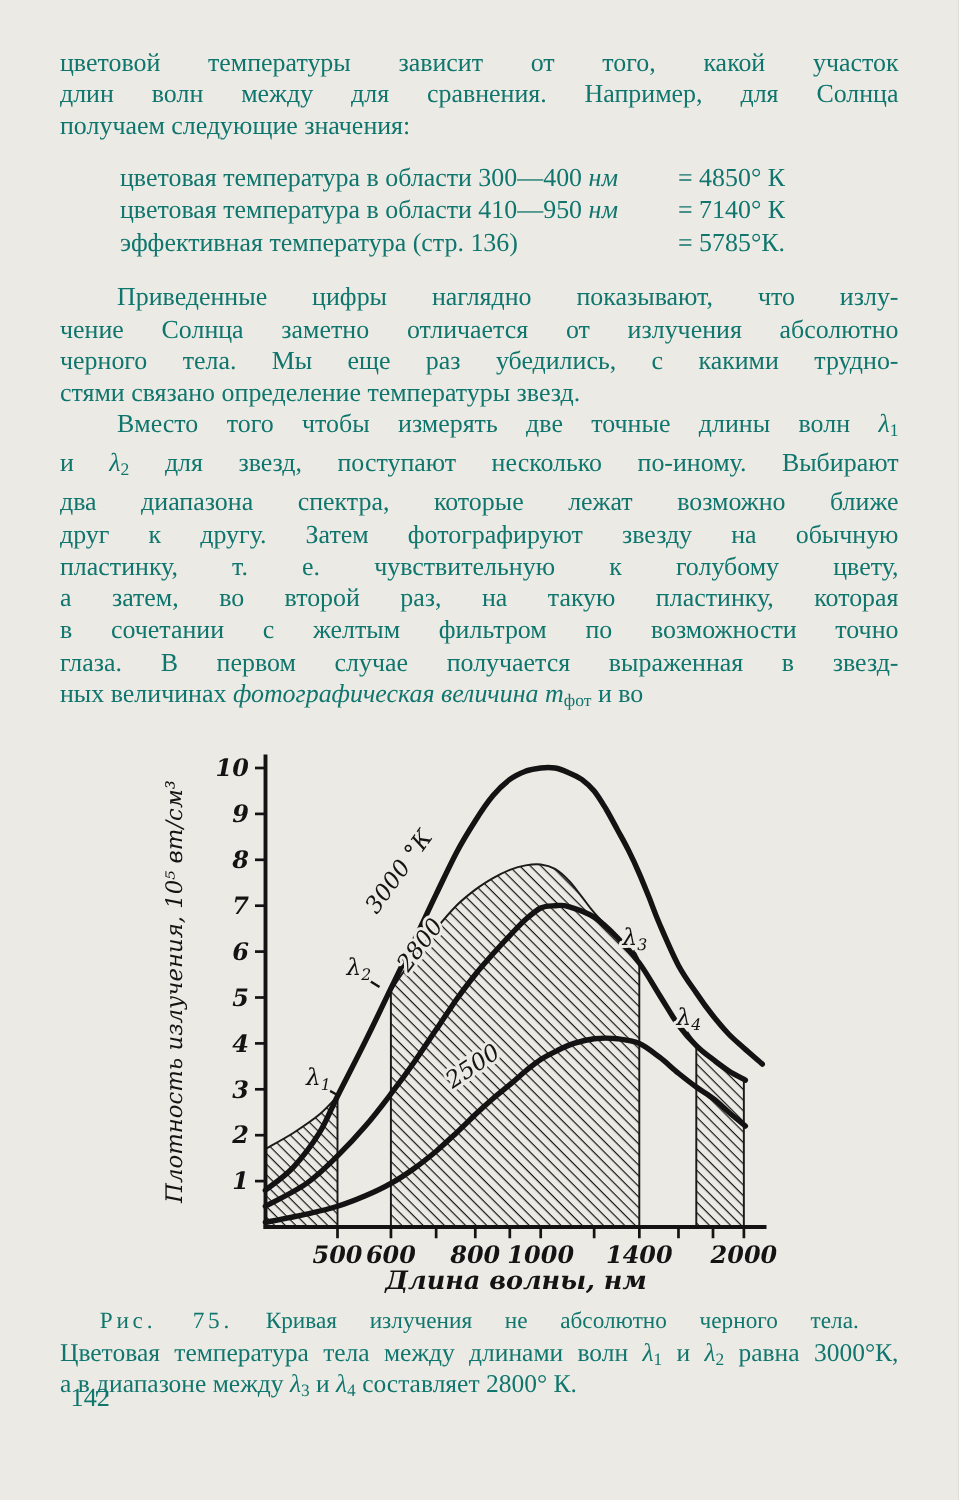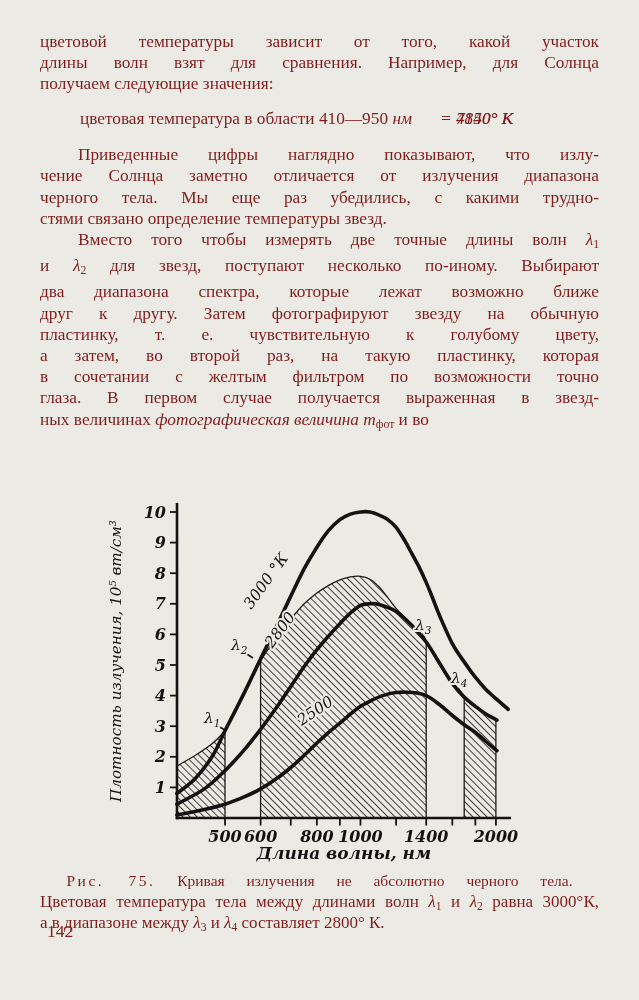--- a/index.html
+++ b/index.html
@@ -2,33 +2,33 @@
 <html><head>
 <meta charset="utf-8">
 <style>
   html,body{margin:0;padding:0;}
   body{background:#b8b6b0;}
   .page{
     position:relative;
     width:639px;height:1000px;
     background:#eceae4;
     font-family:"Liberation Serif","DejaVu Serif",serif;
-    color:#7f1d1d;
+    color:#0f766e;
     overflow:hidden;
   }
   #bodytext{position:absolute;left:40px;top:31px;width:559px;}
   .para{font-size:17.3px;line-height:21.2px;}
   .line{text-align:justify;text-align-last:justify;text-justify:inter-word;}
   .line.lastline{text-align-last:left;}
   .para.indent .line:first-child{text-indent:38px;}
   .it{font-style:italic;}
   .sb{font-size:0.68em;vertical-align:-0.25em;}
   .vals{margin:13px 0 15px 40px;width:519px;font-size:17.3px;}
   .vrow{position:relative;white-space:nowrap;line-height:21.6px;}
-  .vval{position:absolute;left:360px;top:0;font-style:italic;}
+  .vval{position:absolute;left:372px;top:0;}
   #figsvg{position:absolute;left:85px;top:492px;}
   .tick{font-family:"DejaVu Serif","Liberation Serif",serif;font-style:italic;font-weight:bold;font-size:16px;fill:#131313;}
   .axlabel{font-family:"DejaVu Serif","Liberation Serif",serif;font-style:italic;font-weight:bold;font-size:17px;fill:#131313;}
   .ylab{font-family:"DejaVu Serif","Liberation Serif",serif;font-style:italic;font-size:15.2px;fill:#131313;}
   .clabel{font-family:"DejaVu Serif","Liberation Serif",serif;font-style:italic;font-size:15.5px;fill:#131313;}
   .halo{paint-order:stroke;stroke:#eceae4;stroke-width:4px;stroke-linejoin:round;}
   #caption{position:absolute;left:40px;top:872px;width:559px;}
   .cap1{width:506px;margin:0 auto 4px auto;font-size:15.5px;line-height:18px;text-align:justify;text-align-last:justify;}
   .figlabel{letter-spacing:2.5px;}
   .capnote{font-size:17px;line-height:16.5px;}
@@ -36,30 +36,31 @@
   .capnote .n2{text-align:left;}
   .pageno{position:absolute;left:47px;top:921px;font-size:17.5px;text-align:center;}
 </style>
 </head>
 <body>
 
 <div class="page">
   <div id="bodytext">
       <div class="para">
         <div class="line"><span>цветовой температуры зависит от того, какой участок</span></div>
-        <div class="line"><span>длины волн взят для сравнения. Например, для Солнца</span></div>
+        <div class="line"><span>длин волн между для сравнения. Например, для Солнца</span></div>
         <div class="line lastline"><span>получаем следующие значения:</span></div>
       </div>
       <div class="vals">
-        <div class="vrow"><span class="vval">= 4850° К</span></div>
+        <div class="vrow"><span><span>цветовая температура в области 300—400 </span><span class="it">нм</span></span><span class="vval">= 4850° К</span></div>
         <div class="vrow"><span><span>цветовая температура в области 410—950 </span><span class="it">нм</span></span><span class="vval">= 7140° К</span></div>
+        <div class="vrow"><span><span>эффективная температура (стр. 136)</span></span><span class="vval">= 5785°К.</span></div>
       </div>
       <div class="para indent">
         <div class="line"><span>Приведенные цифры наглядно показывают, что излу-</span></div>
-        <div class="line"><span>чение Солнца заметно отличается от излучения диапазона</span></div>
+        <div class="line"><span>чение Солнца заметно отличается от излучения абсолютно</span></div>
         <div class="line"><span>черного тела. Мы еще раз убедились, с какими трудно-</span></div>
         <div class="line lastline"><span>стями связано определение температуры звезд.</span></div>
       </div>
       <div class="para indent">
         <div class="line"><span>Вместо того чтобы измерять две точные длины волн </span><span class="it">λ</span><span class="sb">1</span></div>
         <div class="line"><span>и </span><span class="it">λ</span><span class="sb">2</span><span> для звезд, поступают несколько по-иному. Выбирают</span></div>
         <div class="line"><span>два диапазона спектра, которые лежат возможно ближе</span></div>
         <div class="line"><span>друг к другу. Затем фотографируют звезду на обычную</span></div>
         <div class="line"><span>пластинку, т. е. чувствительную к голубому цвету,</span></div>
         <div class="line"><span>а затем, во второй раз, на такую пластинку, которая</span></div>

